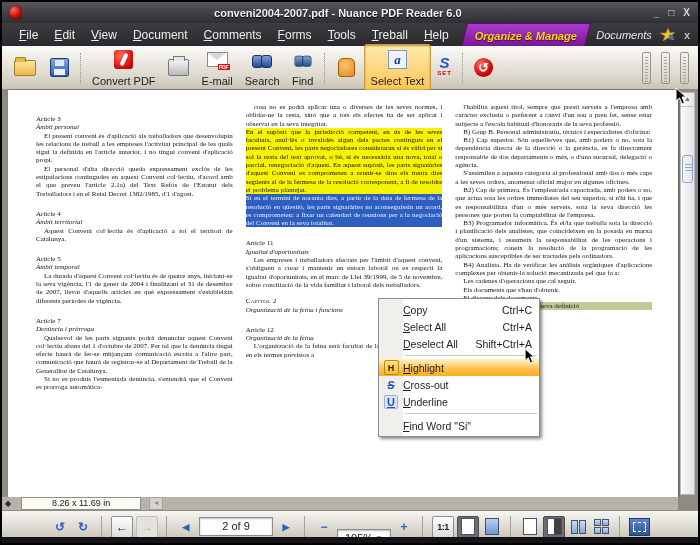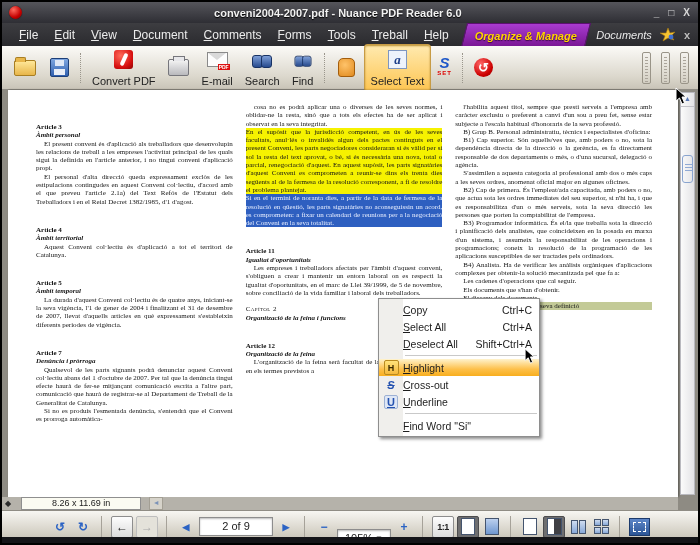--- a/index.html
+++ b/index.html
@@ -53,22 +53,22 @@
   .thandle{width:7px;height:30px;margin:0 5px;background:linear-gradient(#e9e6de,#c4c0b4);border:1px solid #999488;border-radius:2px;background-image:repeating-linear-gradient(#aaa49a 0 1px,transparent 1px 3px);background-size:3px 100%;background-position:2px 4px;background-repeat:no-repeat;}
   .tright{margin-left:auto;display:flex;margin-right:4px;}
 
   
   .docarea{position:absolute;left:0;top:88px;right:0;height:420px;background:#8e8b83;}
   .page{position:absolute;left:6px;top:0;right:20px;bottom:13px;background:#fff;box-shadow:1px 0 2px rgba(0,0,0,.4);overflow:hidden;}
   .cols{display:flex;gap:13px;padding:13px 26px 0 28px;}
   .col{flex:1;min-width:0;font-family:"Liberation Serif",serif;font-size:7px;line-height:8.3px;color:#141414;text-align:justify;}
   .seg{margin:0;}
   .s-p{text-indent:8px;}
-  .s-h{font-weight:bold;margin-top:20px;}
-  .s-i{font-style:italic;font-weight:bold;}
+  .s-h{font-weight:normal;margin-top:12px;}
+  .s-i{font-style:italic;}
   .s-cap{margin-top:8px;font-variant:small-caps;letter-spacing:.4px;}
   .s-hl{background:#f6f200;}
   .s-sel{background:#2e5fc0;color:#e9efff;}
   .s-hl2{background:#c3ca97;}
 
   
   .vscroll{position:absolute;top:2px;right:3px;width:13px;bottom:15px;background:linear-gradient(90deg,#fbfbfb,#e3e3e6);border:1px solid #b9b9bf;}
   .vs-up{height:13px;border-bottom:1px solid #c2c2c8;color:#5b79b4;font-size:7px;text-align:center;line-height:12px;}
   .vs-thumb{position:absolute;left:1px;right:1px;top:62px;height:26px;background:linear-gradient(90deg,#cfdcf3,#a8c0e8);border:1px solid #89a4cf;border-radius:3px;background-image:repeating-linear-gradient(#8fa9d4 0 1px,transparent 1px 3px);background-size:7px 9px;background-repeat:no-repeat;background-position:2px 8px;}
   

